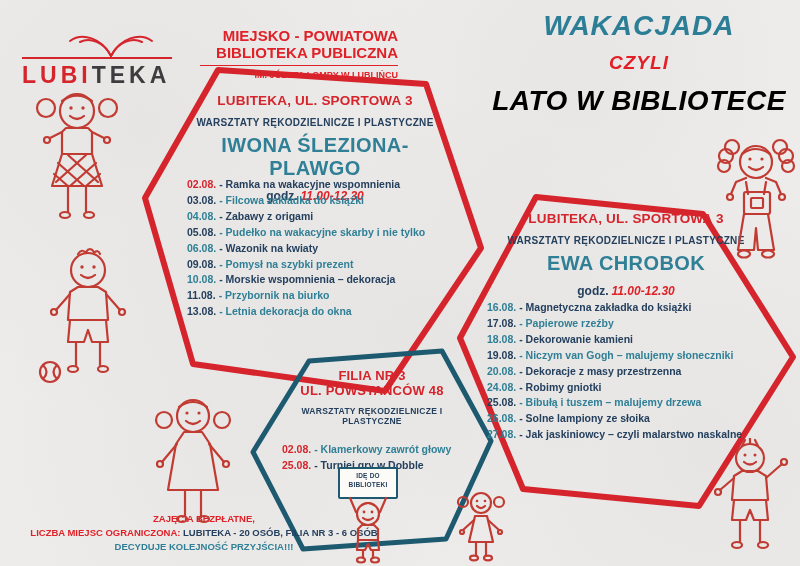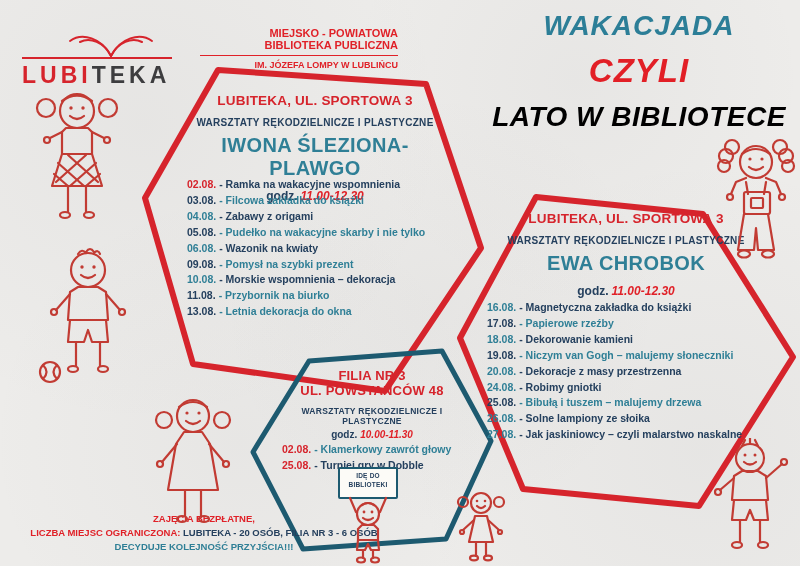--- a/index.html
+++ b/index.html
@@ -20,26 +20,26 @@
   .c-bright{color:#e02128;}
   .c-teal{color:#2f7f96;}
   .c-navy{color:#25405e;}
   
   .logo{left:22px;top:29px;width:150px;}
   .logo svg{display:block;margin-left:42px;}
   .logo-line{height:2px;background:#d6242c;margin-top:-2px;}
   .logo-text{font-size:23px;font-weight:bold;letter-spacing:4px;margin-top:3px;color:#3d3d3f;}
   
   .library{left:200px;top:27px;width:198px;text-align:right;}
-  .library .l1{font-size:11px;font-weight:bold;padding-bottom:4px;border-bottom:1.6px solid #e02128;}
+  .library .l1{font-size:15px;font-weight:bold;padding-bottom:4px;border-bottom:1.6px solid #e02128;}
   .library .l2{font-size:9px;font-weight:bold;margin-top:4px;}
   
   .main-title{left:483px;top:10px;width:312px;text-align:center;font-style:italic;font-weight:bold;}
   .main-title .t1{font-size:28px;letter-spacing:1px;color:#2c7e97;}
-  .main-title .t2{font-size:33px;letter-spacing:1px;color:#e21f26;margin-top:10px;}
+  .main-title .t2{font-size:19px;letter-spacing:1px;color:#e21f26;margin-top:10px;}
   .main-title .t3{font-size:28px;letter-spacing:.5px;color:#000000;margin-top:11px;}
   
   .hex-layer{position:absolute;left:0;top:0;pointer-events:none;}
   .hex-red{fill:none;stroke:#d6242c;stroke-width:6;stroke-linejoin:round;}
   .hex-teal{fill:none;stroke:#1d5a70;stroke-width:5;stroke-linejoin:round;}
   
   .hex-head{text-align:center;}
   .hex-head .venue{font-size:13.5px;font-weight:bold;letter-spacing:.2px;color:#d6242c;}
   .hex-head .sub{font-size:10px;font-weight:bold;letter-spacing:.3px;color:#25405e;margin-top:9px;}
   .hex-head .instr{font-size:20px;font-weight:bold;letter-spacing:.4px;color:#2f7f96;margin-top:6px;}
@@ -145,21 +145,20 @@
       <div class="event-row"><span class="ev-date c-teal">24.08.</span><span class="ev-act c-navy">- Robimy gniotki</span></div>
       <div class="event-row"><span class="ev-date c-navy">25.08.</span><span class="ev-act c-teal">- Bibułą i tuszem – malujemy drzewa</span></div>
       <div class="event-row"><span class="ev-date c-teal">26.08.</span><span class="ev-act c-navy">- Solne lampiony ze słoika</span></div>
       <div class="event-row"><span class="ev-date c-teal">27.08.</span><span class="ev-act c-navy">- Jak jaskiniowcy – czyli malarstwo naskalne</span></div>
     </div>
 
   <div class="abs hex-head h3-head">
     <div class="venue">FILIA NR 3</div>
     <div class="venue">UL. POWSTAŃCÓW 48</div>
     <div class="sub">WARSZTATY RĘKODZIELNICZE I PLASTYCZNE</div>
-    <div class="godz"><span>godz.</span><span class="time">10.00-11.30</span></div>
   </div>
   <div class="abs event-list h3-list">
       <div class="event-row"><span class="ev-date c-red">02.08.</span><span class="ev-act c-teal">- Klamerkowy zawrót głowy</span></div>
       <div class="event-row"><span class="ev-date c-red">25.08.</span><span class="ev-act c-navy">- Turniej gry w Dobble</span></div>
     </div>
 
   <div class="abs footer">
     <div class="c-bright">ZAJĘCIA BEZPŁATNE,</div>
     <div><span class="c-bright">LICZBA MIEJSC OGRANICZONA:</span><span class="c-navy"> LUBITEKA - 20 OSÓB, FILIA NR 3 - 6 OSÓB</span></div>
     <div class="c-teal">DECYDUJE KOLEJNOŚĆ PRZYJŚCIA!!!</div>

